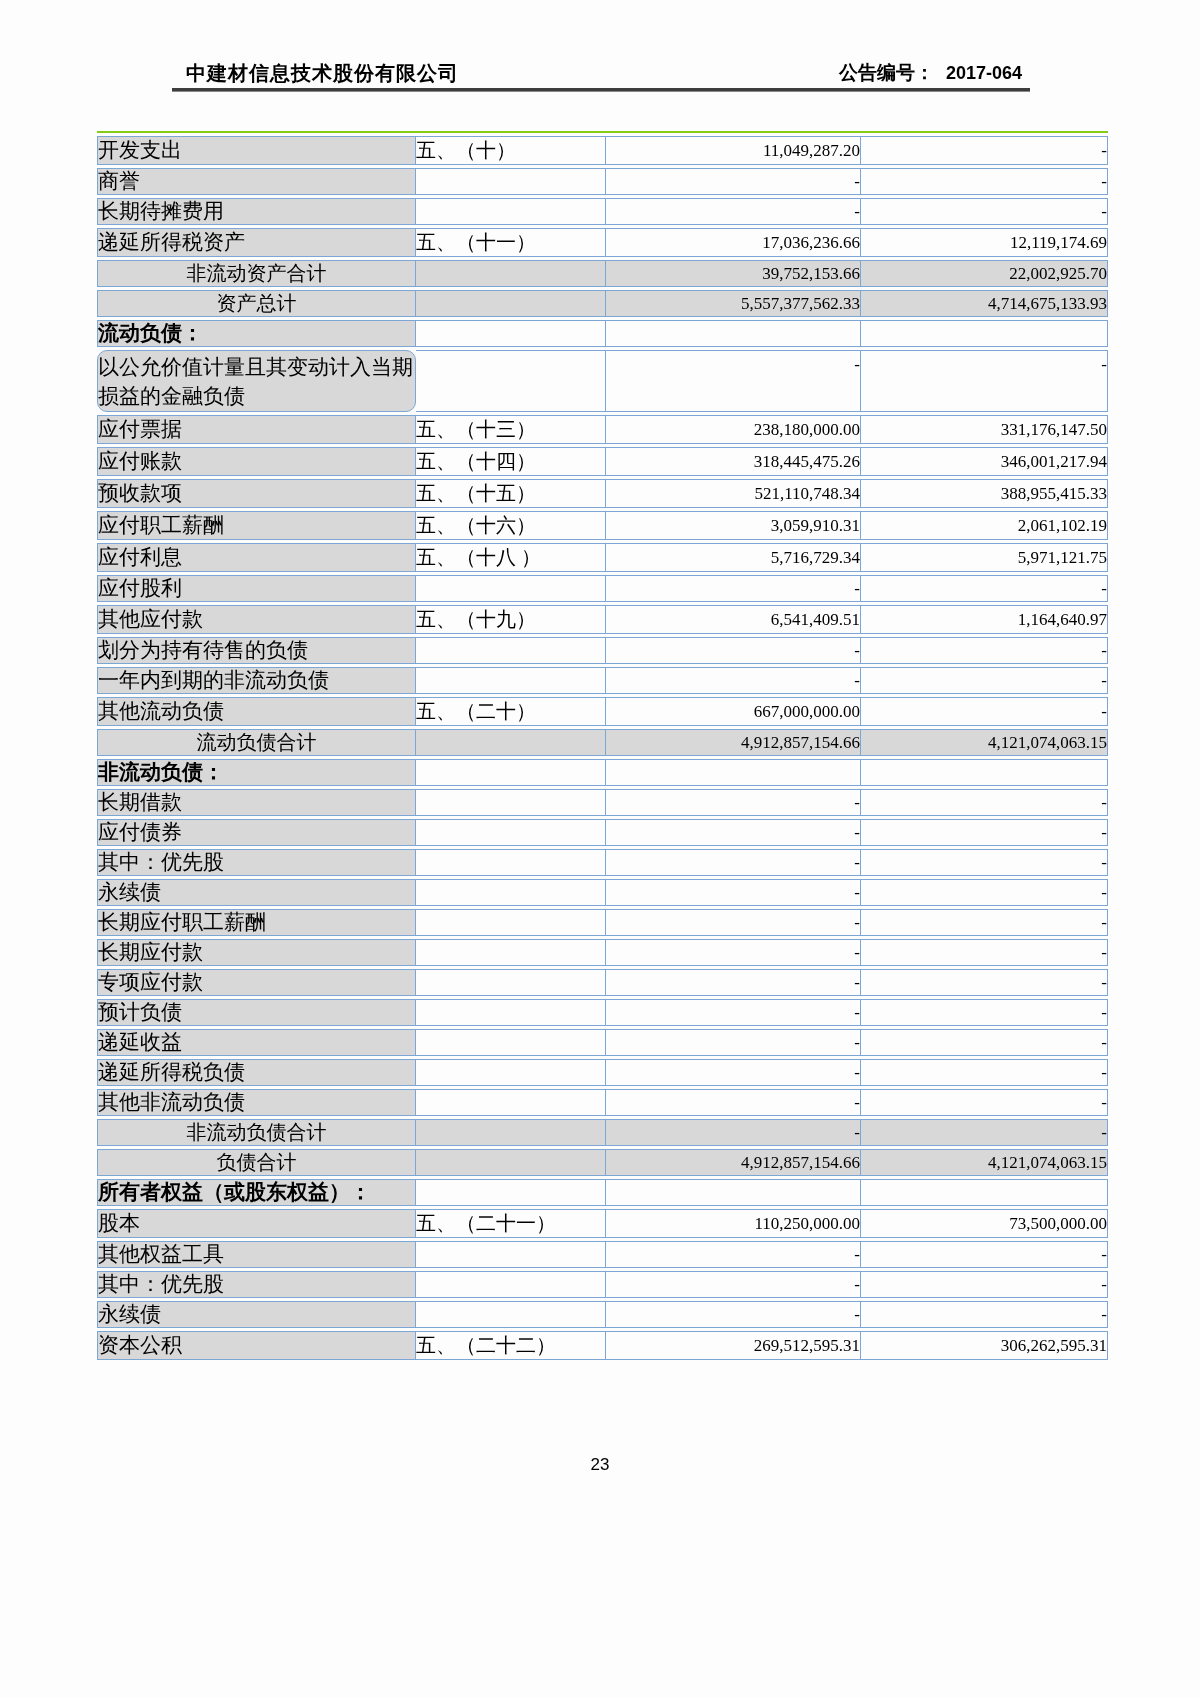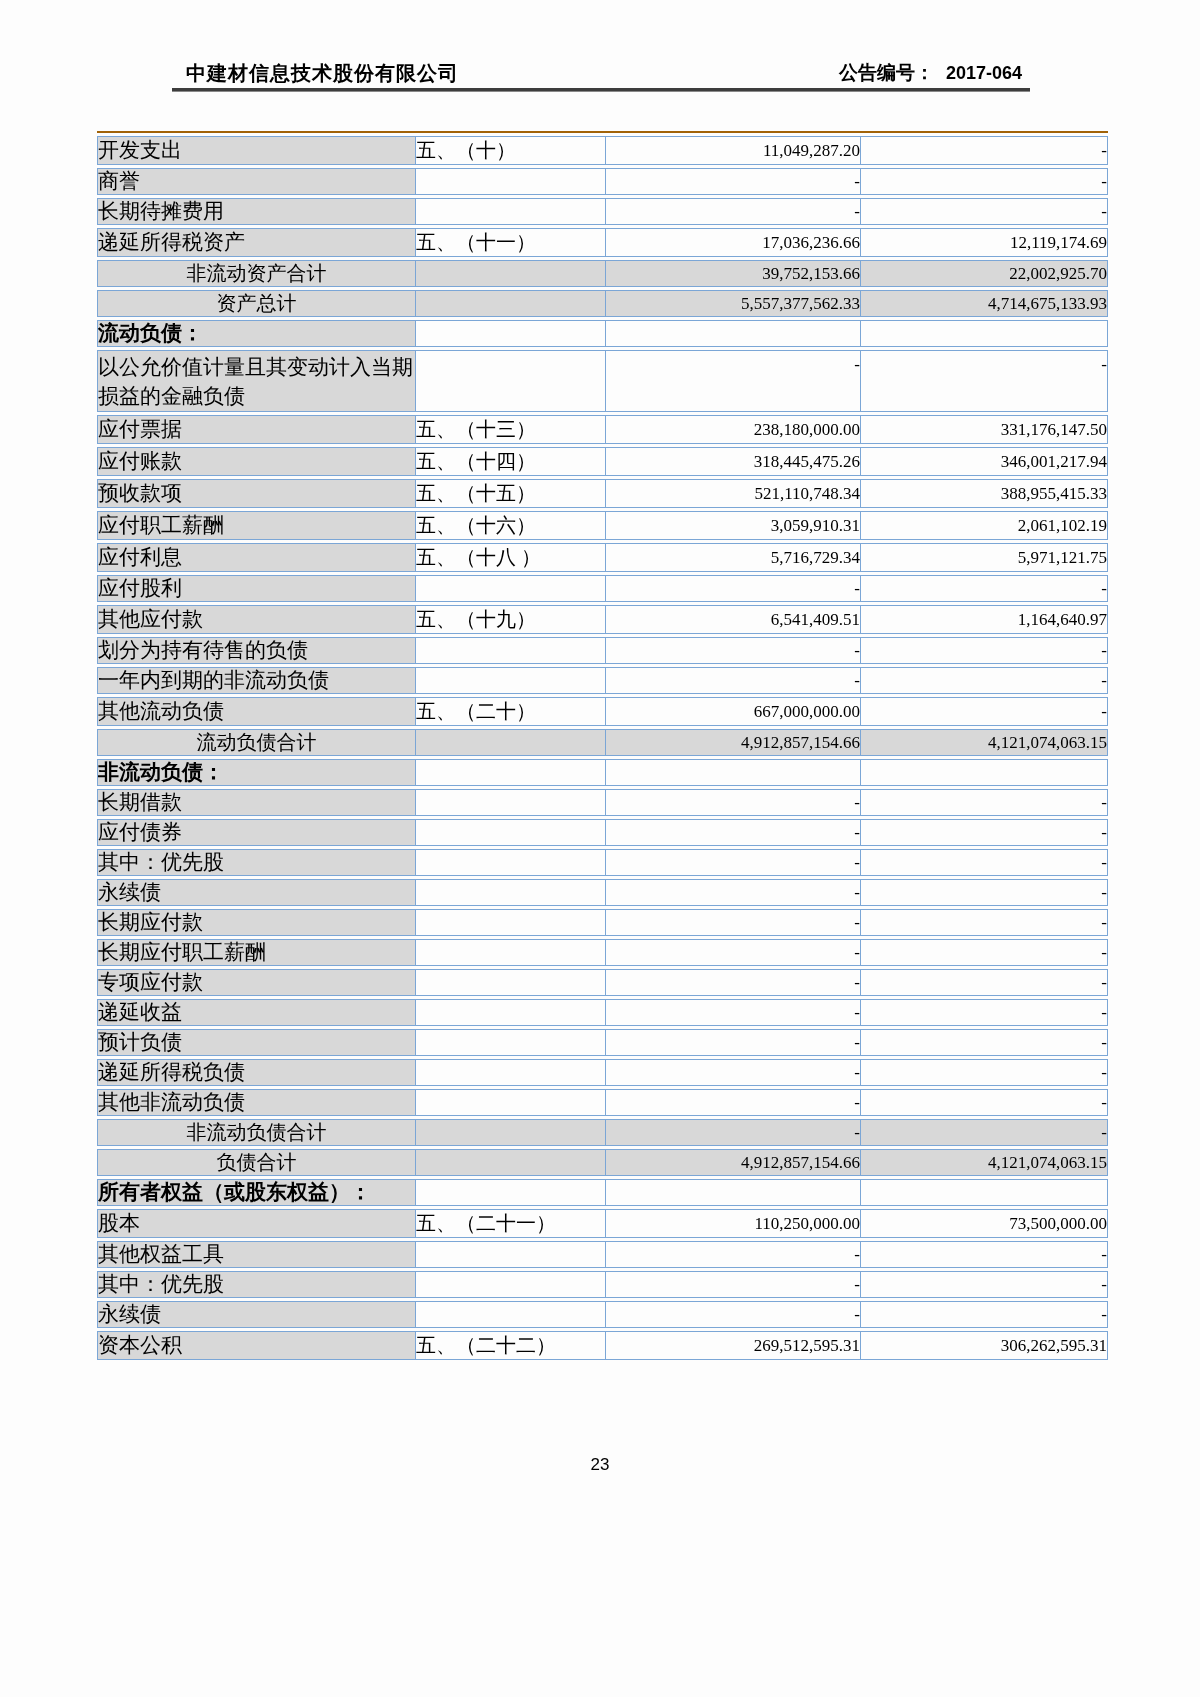--- a/index.html
+++ b/index.html
@@ -18,21 +18,21 @@
     font-size:19px;font-weight:700;white-space:nowrap;
   }
   .hdr-notice .num{font-family:"Liberation Sans","DejaVu Sans",sans-serif;font-size:18px;margin-left:12px;}
   .hdr-rule{
     position:absolute;left:172px;top:88px;width:858px;height:3px;
     background:#3d3d3d;border-bottom:1px solid #8a8a8a;
   }
   
   .tbl-wrap{
     position:absolute;left:97px;top:131px;width:1011px;
-    border-top:2px solid #a16207;
+    border-top:2px solid #84cc16;
   }
   table.bs{
     width:1011px;table-layout:fixed;
     border-collapse:separate;border-spacing:0 3px;
   }
   table.bs td{
     box-sizing:border-box;height:27px;padding:0;
     border-top:1px solid #7ba6d6;border-bottom:1px solid #7ba6d6;
     border-right:1px solid #7ba6d6;
     vertical-align:middle;overflow:hidden;
@@ -48,21 +48,21 @@
   td.c-num{
     text-align:right;padding-right:12px;
     font-size:17px;white-space:nowrap;
   }
   tr.section td.c-label{font-weight:700;}
   tr.total td{background:#d8d8d8;}
   tr.total td.c-label{
     text-align:center;padding-left:0;font-weight:400;font-size:20px;
   }
   tr.tall td{height:57px;vertical-align:top;}
-  tr.tall td.c-label{line-height:29px;padding-top:2px;}
+  tr.tall td.c-label{line-height:29px;padding-top:2px;border-radius:10px;}
   tr.tall td.c-num,tr.tall td.c-note{padding-top:4px;}
   td.indent{padding-left:57px;}
   
   .page-number{
     position:absolute;left:0;width:1200px;top:1434px;
     text-align:center;font-size:17px;
     font-family:"Liberation Sans","DejaVu Sans",sans-serif;
     margin-top:21px;
   }
 </style>
@@ -227,45 +227,45 @@
             <td class="c-num">-</td>
             <td class="c-num">-</td>
           </tr>
           <tr class="item">
             <td class="c-label indent">永续债</td>
             <td class="c-note"></td>
             <td class="c-num">-</td>
             <td class="c-num">-</td>
           </tr>
           <tr class="item">
+            <td class="c-label">长期应付职工薪酬</td>
+            <td class="c-note"></td>
+            <td class="c-num">-</td>
+            <td class="c-num">-</td>
+          </tr>
+          <tr class="item">
             <td class="c-label">长期应付款</td>
             <td class="c-note"></td>
             <td class="c-num">-</td>
             <td class="c-num">-</td>
           </tr>
           <tr class="item">
-            <td class="c-label">长期应付职工薪酬</td>
-            <td class="c-note"></td>
-            <td class="c-num">-</td>
-            <td class="c-num">-</td>
-          </tr>
-          <tr class="item">
             <td class="c-label">专项应付款</td>
             <td class="c-note"></td>
             <td class="c-num">-</td>
             <td class="c-num">-</td>
           </tr>
           <tr class="item">
+            <td class="c-label">预计负债</td>
+            <td class="c-note"></td>
+            <td class="c-num">-</td>
+            <td class="c-num">-</td>
+          </tr>
+          <tr class="item">
             <td class="c-label">递延收益</td>
-            <td class="c-note"></td>
-            <td class="c-num">-</td>
-            <td class="c-num">-</td>
-          </tr>
-          <tr class="item">
-            <td class="c-label">预计负债</td>
             <td class="c-note"></td>
             <td class="c-num">-</td>
             <td class="c-num">-</td>
           </tr>
           <tr class="item">
             <td class="c-label">递延所得税负债</td>
             <td class="c-note"></td>
             <td class="c-num">-</td>
             <td class="c-num">-</td>
           </tr>

